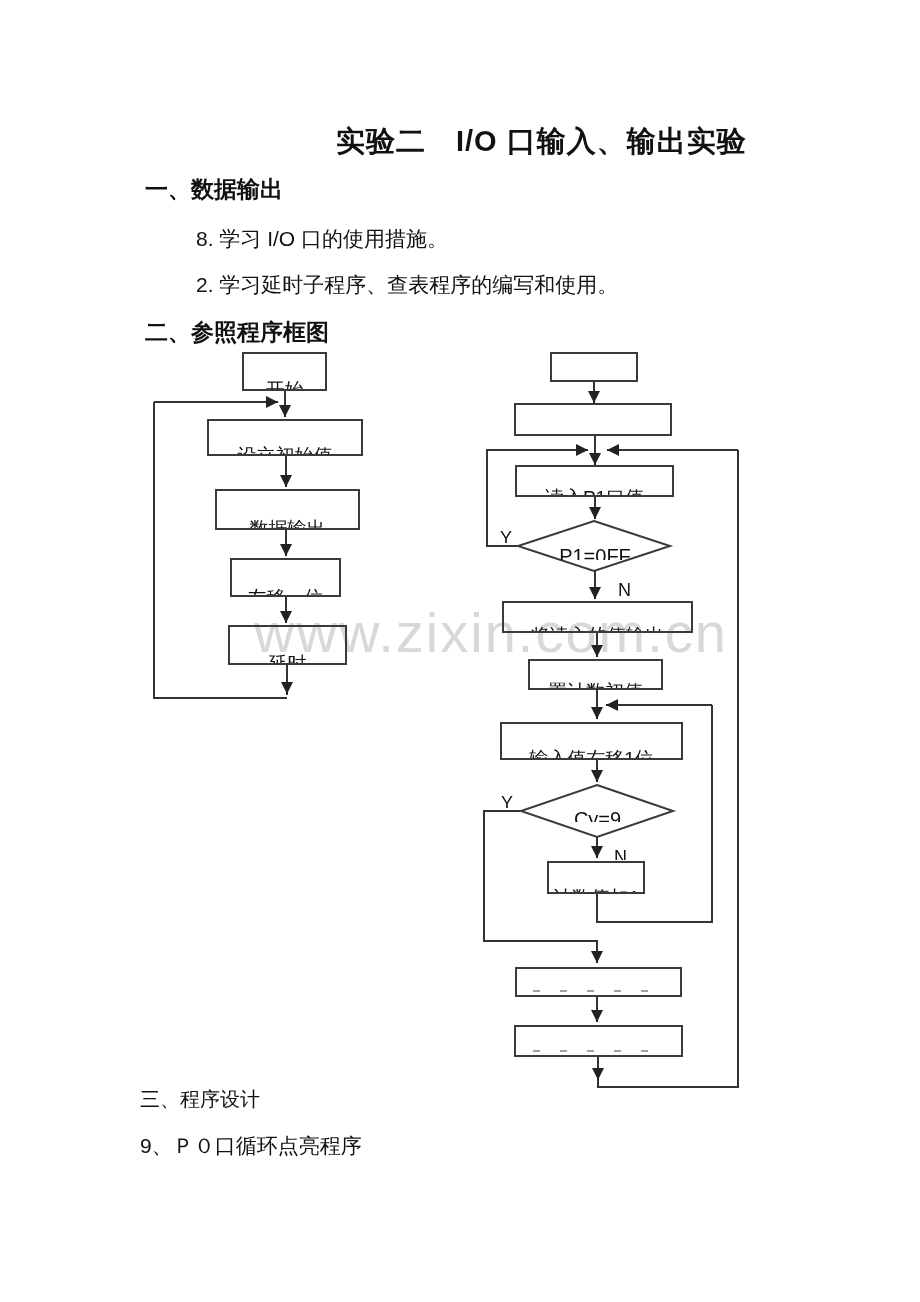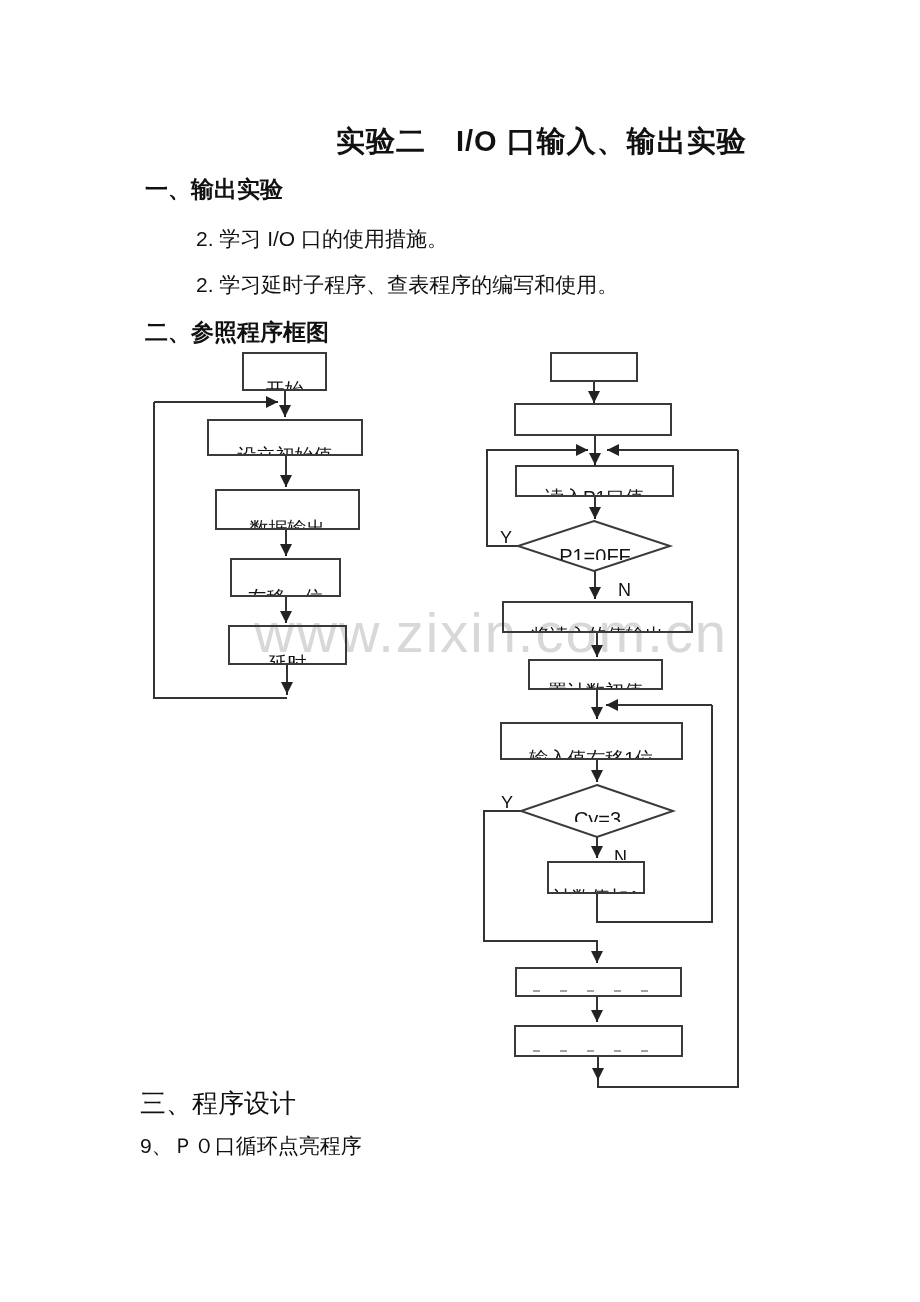--- a/index.html
+++ b/index.html
@@ -7,21 +7,21 @@
     width:920px;height:1302px;
     background:#ffffff;
     font-family:"Liberation Sans", sans-serif;
     color:#111;
     position:relative;
     overflow:hidden;
   }
   .abs{position:absolute;}
   .doc-title{font-size:29px;font-weight:700;letter-spacing:1px;white-space:nowrap;}
   .h-bold{font-size:23px;font-weight:700;white-space:nowrap;}
-  .h-reg{font-size:26px;font-weight:400;white-space:nowrap;}
+  .h-reg{font-size:20px;font-weight:400;white-space:nowrap;}
   .body-item{font-size:21px;font-weight:400;white-space:nowrap;}
   .watermark{
     font-size:56px;color:#d8d8d8;letter-spacing:2px;white-space:nowrap;
     z-index:6;pointer-events:none;mix-blend-mode:darken;font-weight:400;
   }
   .fc-box{
     position:absolute;background:#fff;border:2px solid #3a3a3a;
     box-sizing:border-box;overflow:hidden;z-index:3;
   }
   .fc-label{
@@ -42,23 +42,23 @@
     background:repeating-linear-gradient(90deg,#8a8a8a 0 7px,transparent 7px 27px);
     opacity:.8;
   }
   svg.fc-lines{position:absolute;left:0;top:0;z-index:2;}
 </style>
 </head>
 <body>
 
 <div class="abs doc-title" style="left:336px;top:122px;">实验二　I/O 口输入、输出实验</div>
 
-<div class="abs h-bold" style="left:145px;top:174px;">一、输出实验</div>
-
-<div class="abs body-item" style="left:196px;top:225px;">2. 学习 I/O 口的使用措施。</div>
+<div class="abs h-bold" style="left:145px;top:174px;">一、数据输出</div>
+
+<div class="abs body-item" style="left:196px;top:225px;">8. 学习 I/O 口的使用措施。</div>
 
 <div class="abs body-item" style="left:196px;top:271px;">2.  学习延时子程序、查表程序的编写和使用。</div>
 
 <div class="abs h-bold" style="left:145px;top:317px;">二、参照程序框图</div>
 
 <div class="abs h-reg" style="left:140px;top:1086px;">三、程序设计</div>
 
 <div class="abs body-item" style="left:140px;top:1132px;">9、Ｐ０口循环点亮程序</div>
 
 <div class="abs watermark" style="left:254px;top:600px;">www.zixin.com.cn</div>
@@ -174,21 +174,21 @@
   </div>
   <div class="fc-box" style="left:514px;top:1025px;width:169px;height:32px;">
     <span class="fc-label" style="top:30px;"></span>
     <div class="specks"></div>
   </div>
 
   <div class="dm-label-wrap" style="left:525px;top:537px;width:140px;height:23px;">
     <span class="dm-label" style="top:9px;">P1=0FF</span>
   </div>
   <div class="dm-label-wrap" style="left:530px;top:799px;width:135px;height:23px;">
-    <span class="dm-label" style="top:10px;">Cy=3</span>
+    <span class="dm-label" style="top:10px;">Cy=9</span>
   </div>
 
   <div class="branch-wrap" style="left:500px;top:529px;width:24px;height:14px;">
     <span class="branch-label">Y</span>
   </div>
   <div class="branch-wrap" style="left:618px;top:581px;width:24px;height:15px;">
     <span class="branch-label">N</span>
   </div>
   <div class="branch-wrap" style="left:501px;top:794px;width:24px;height:14px;">
     <span class="branch-label">Y</span>

